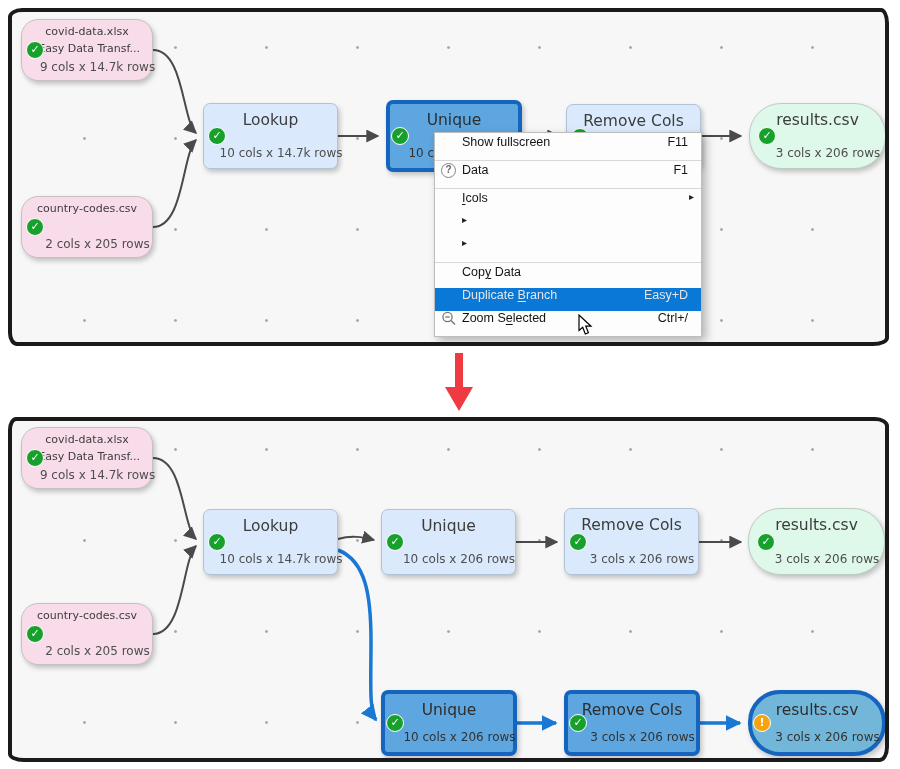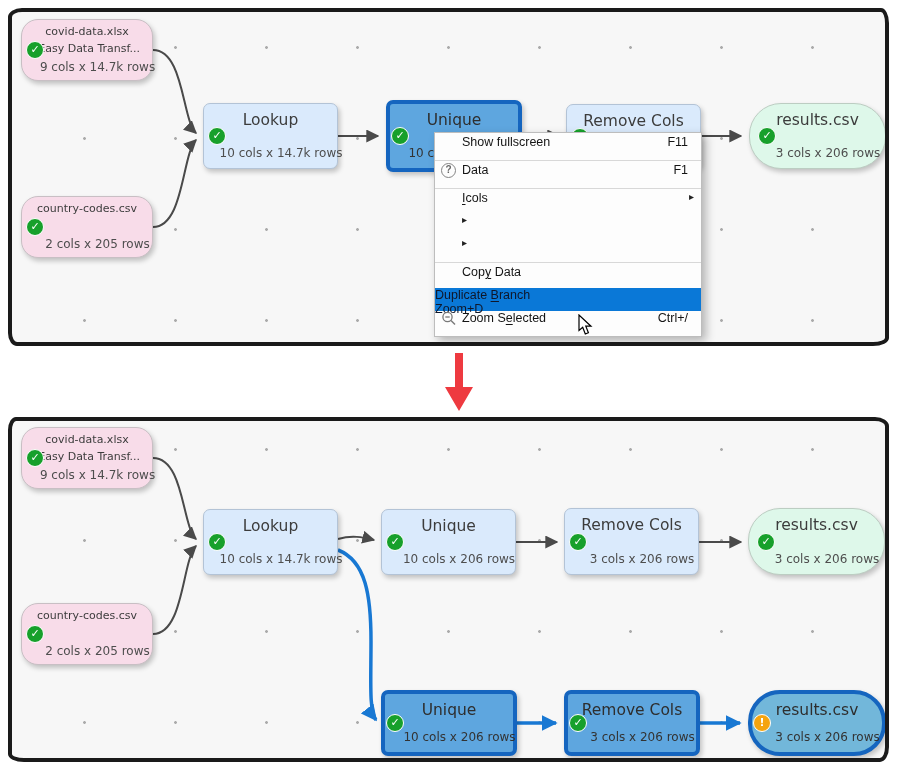--- a/index.html
+++ b/index.html
@@ -40,21 +40,21 @@
   
   .cmenu{position:absolute;left:422px;top:120px;width:266px;z-index:10;
          background:#fdfdfd;border:1px solid #bdbdbd;box-shadow:4px 4px 9px rgba(0,0,0,.28);
          padding:2px 0;font-family:"Liberation Sans",sans-serif;font-size:12.5px;color:#141414;}
   .mrow{display:flex;align-items:flex-start;height:23px;}
   .mico{width:27px;display:flex;justify-content:center;align-items:center;flex:none;}
   .mlabel{flex:1;white-space:nowrap;}
   .mlabel u{text-underline-offset:2px;}
   .msc{margin-right:13px;white-space:nowrap;}
   .marrow{margin-right:7px;font-size:10px;color:#222;}
-  .mrow.hl{background:#0a78d7;color:#0f172a;flex-direction:column;}
+  .mrow.hl{background:#0a78d7;color:#e5e5e5;}
   .msep{height:1px;background:#d8d8d8;margin:2px 0;}
   .qicon{width:15px;height:15px;border-radius:50%;border:1.2px solid #848484;
          box-sizing:border-box;color:#666;font-size:10px;line-height:12px;text-align:center;
          font-weight:bold;}
   .cursor{position:absolute;z-index:11;}
   #red-arrow{position:absolute;left:444px;top:353px;z-index:5;}
 </style>
 </head>
 <body>
 
@@ -142,21 +142,21 @@
         <span class="marrow">▸</span>
       </div>
       <div class="msep"></div>
       <div class="mrow">
         <span class="mico"></span>
         <span class="mlabel"><span>Cop</span><u>y</u><span> Data</span></span>
       </div>
       <div class="mrow hl">
         <span class="mico"></span>
         <span class="mlabel"><span>Duplicate </span><u>B</u><span>ranch</span></span>
-        <span class="msc">Zoom+D</span>
+        <span class="msc">Easy+D</span>
       </div>
       <div class="mrow">
         <span class="mico">
             <svg width="16" height="16" viewBox="0 0 16 16">
               <circle cx="6.5" cy="6" r="4.6" fill="none" stroke="#787878" stroke-width="1.3"></circle>
               <line x1="4.3" y1="6" x2="8.7" y2="6" stroke="#787878" stroke-width="1.3"></line>
               <line x1="10" y1="9.5" x2="14" y2="13.5" stroke="#787878" stroke-width="1.4"></line>
             </svg>
           </span>
         <span class="mlabel"><span>Zoom S</span><u>e</u><span>lected</span></span>

